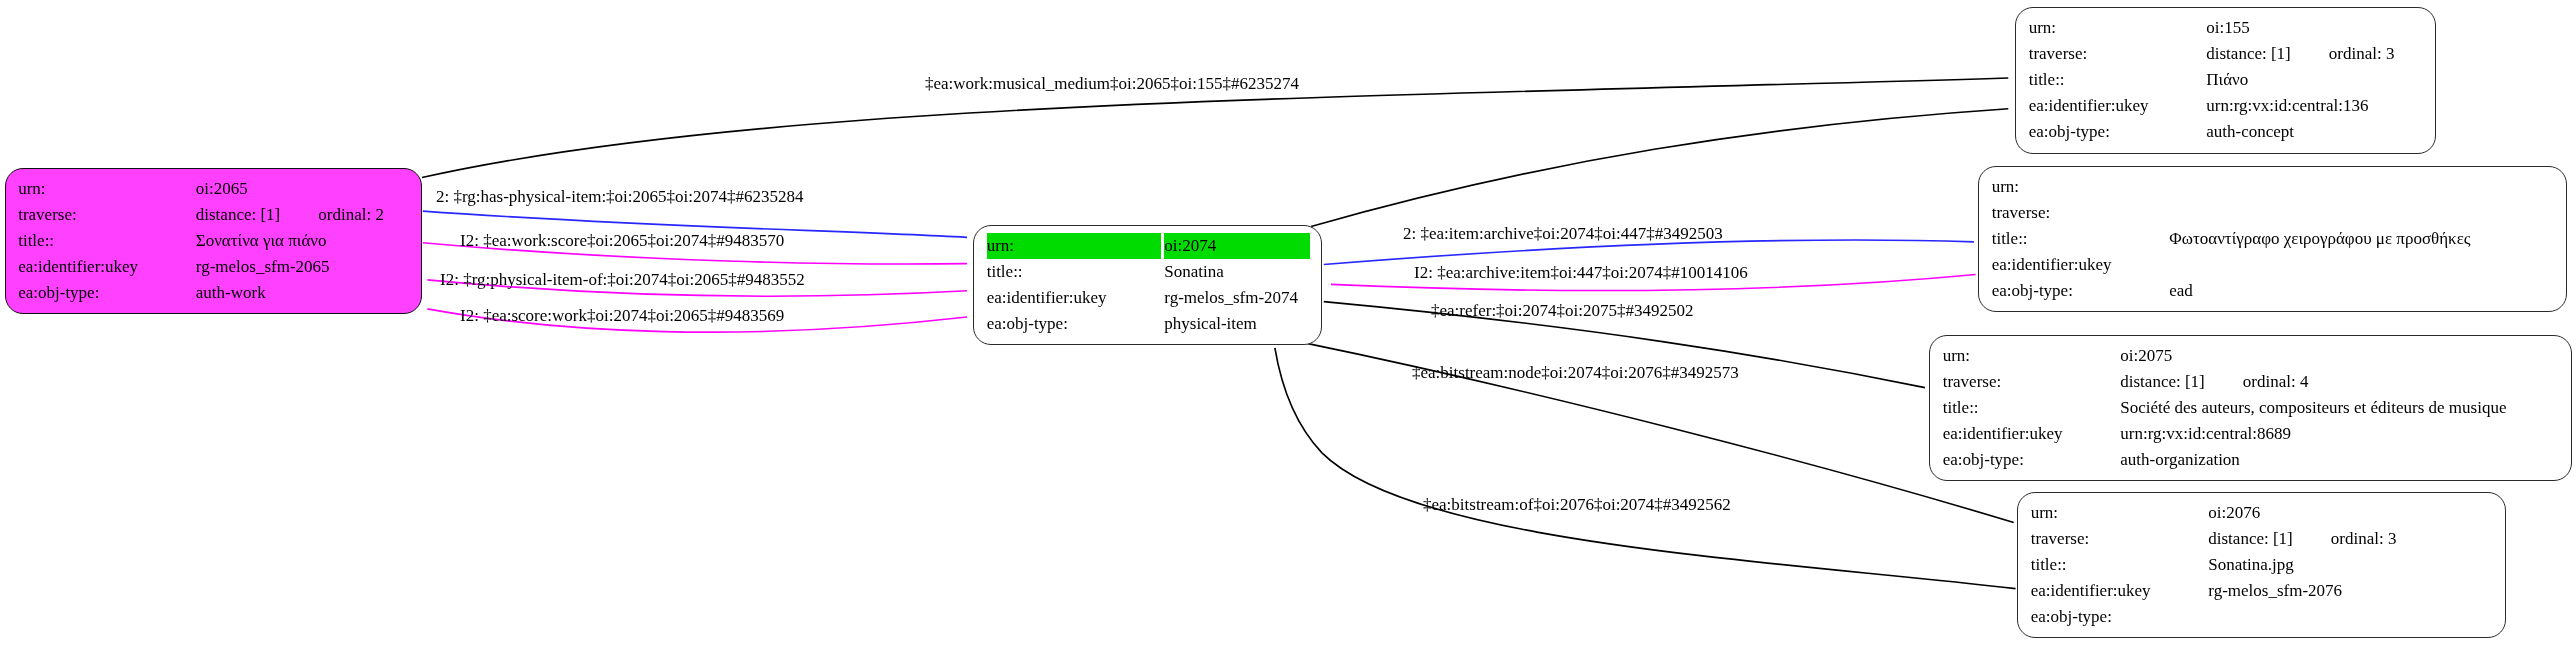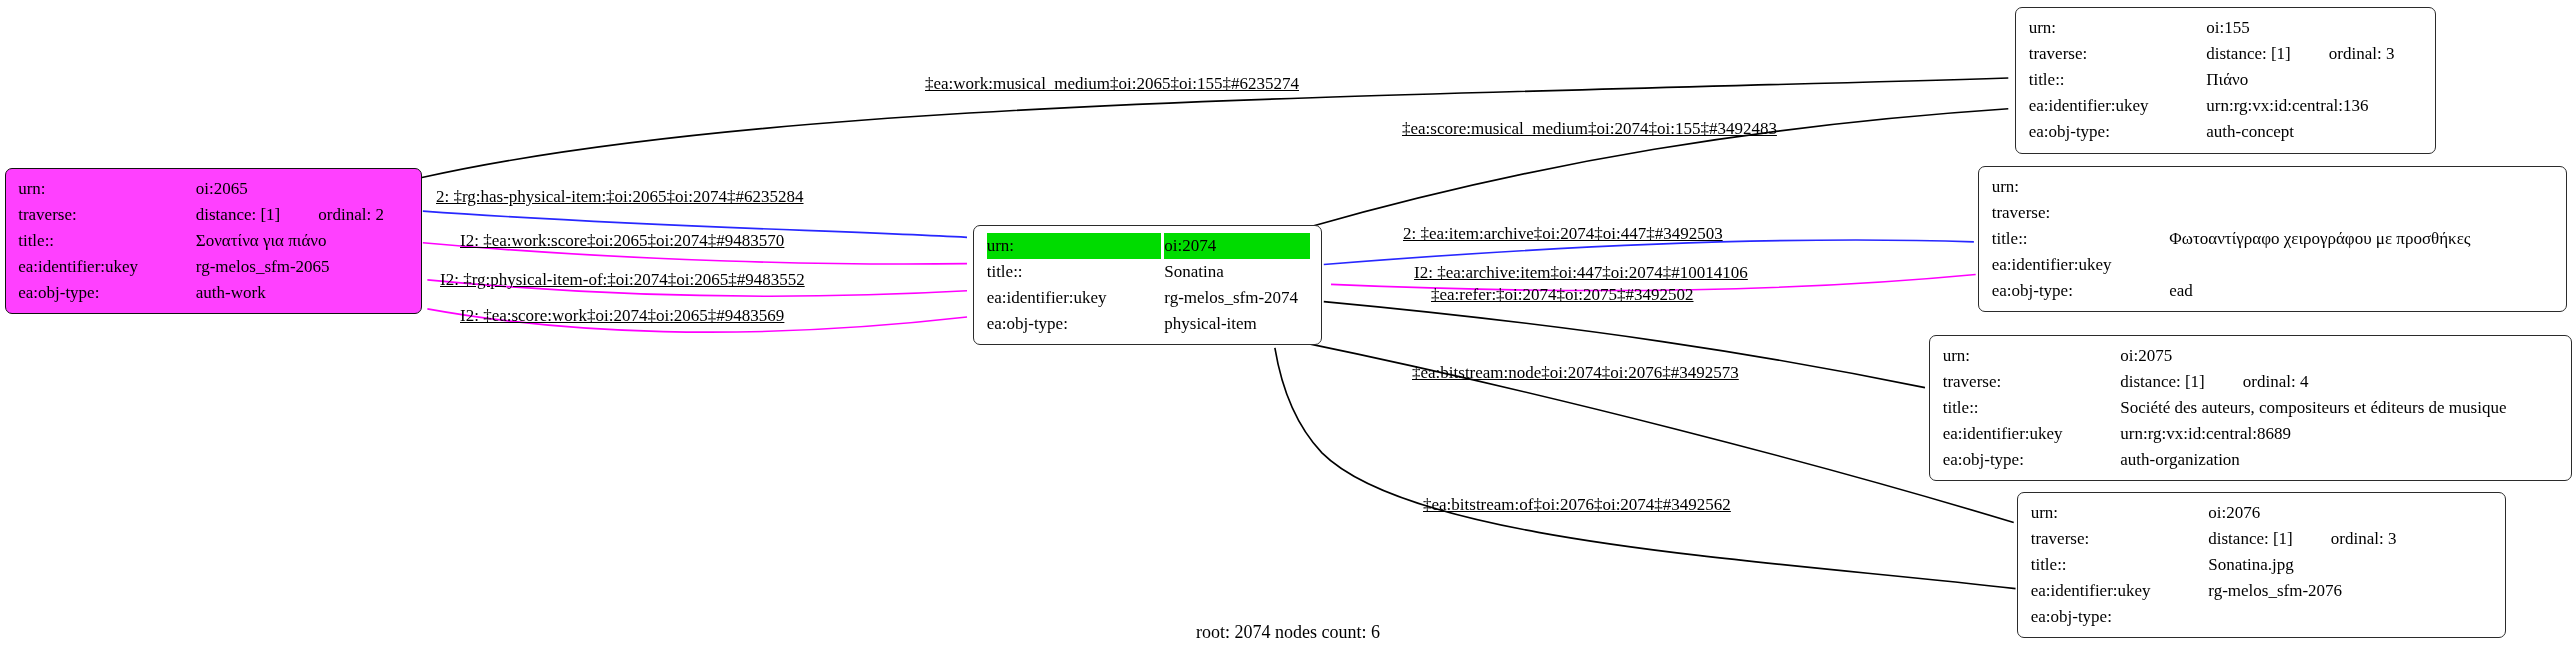--- a/index.html
+++ b/index.html
@@ -4,30 +4,30 @@
 <style>
   * { margin:0; padding:0; box-sizing:border-box; }
   html,body { background:#ffffff; }
   body { font-family:"Liberation Serif","DejaVu Serif",serif; color:#000; }
   .canvas { position:relative; width:2576px; height:663px; background:#fff; overflow:hidden; }
   .edges-layer { position:absolute; left:0; top:0; width:2576px; height:663px; }
   .edges-layer path { fill:none; stroke-width:1.8px; }
 
   .node {
     position:absolute; background:#fff; border:1.4px solid #2b2b2b;
-    border-radius:7px; padding:7.2px 11px 7.2px 12.7px; font-size:17px;
+    border-radius:18px; padding:7.2px 11px 7.2px 12.7px; font-size:17px;
   }
   .node.magenta { background:#ff40ff; border-color:#101010; }
   .row { display:flex; height:26px; line-height:26px; white-space:nowrap; align-items:center; }
   .k { flex:0 0 174px; margin-right:3.6px; overflow:hidden; height:100%; }
   .v { flex:1 1 auto; height:100%; }
   .hl { background:#00dc00; }
   .ord { margin-left:38px; }
 
-  .edge-label { position:absolute; font-size:17px; line-height:19px; white-space:nowrap; color:#000;text-decoration:underline; }
+  .edge-label { position:absolute; font-size:17px; line-height:19px; white-space:nowrap; color:#000; }
   .caption { position:absolute; left:0; right:0; top:622px; text-align:center; font-size:18px; }
 </style>
 </head>
 <body>
 
 <div class="canvas">
 
   <svg class="edges-layer" viewBox="0 0 2845 732" xmlns="http://www.w3.org/2000/svg">
     <defs>
       <marker id="mBlack" markerWidth="11" markerHeight="8" refX="10" refY="4" orient="auto" markerUnits="userSpaceOnUse">
@@ -48,28 +48,27 @@
     <path d="M 1068,321 C 850,333 650,326 472,309" marker-end="url(#mMagenta)" stroke="#ff00ff"></path>
     <path d="M 1068,350 C 820,378 620,368 472,341" marker-end="url(#mMagenta)" stroke="#ff00ff"></path>
     <path d="M 1462,292 C 1750,269 2000,261 2180,267" marker-end="url(#mBlue)" stroke="#2727ff"></path>
     <path d="M 2182,303 C 1950,325 1700,324 1470,314" marker-end="url(#mMagenta)" stroke="#ff00ff"></path>
     <path d="M 1462,333 C 1750,360 1950,392 2126,428" marker-end="url(#mBlack)" stroke="#000000"></path>
     <path d="M 1438,378 C 1700,432 2010,512 2224,577" marker-end="url(#mBlack)" stroke="#000000"></path>
     <path d="M 2226,650 C 1950,618 1560,600 1460,500 C 1428,466 1414,420 1408,384" marker-end="url(#mBlack)" stroke="#000000"></path>
   </svg>
 
   <div class="edge-label" style="left:925px; top:74px;">‡ea:work:musical_medium‡oi:2065‡oi:155‡#6235274</div>
-  <div class="edge-label" style="left:1402px; top:119px;">‡ea:score:musical_medium‡oi:2074‡oi:155‡#3492483</div>
   <div class="edge-label" style="left:436px;  top:187px;">2: ‡rg:has-physical-item:‡oi:2065‡oi:2074‡#6235284</div>
   <div class="edge-label" style="left:460px;  top:231px;">I2: ‡ea:work:score‡oi:2065‡oi:2074‡#9483570</div>
   <div class="edge-label" style="left:440px;  top:270px;">I2: ‡rg:physical-item-of:‡oi:2074‡oi:2065‡#9483552</div>
   <div class="edge-label" style="left:460px;  top:306px;">I2: ‡ea:score:work‡oi:2074‡oi:2065‡#9483569</div>
   <div class="edge-label" style="left:1403px; top:224px;">2: ‡ea:item:archive‡oi:2074‡oi:447‡#3492503</div>
   <div class="edge-label" style="left:1414px; top:263px;">I2: ‡ea:archive:item‡oi:447‡oi:2074‡#10014106</div>
-  <div class="edge-label" style="left:1431px; top:285px;">‡ea:refer:‡oi:2074‡oi:2075‡#3492502</div>
+  <div class="edge-label" style="left:1431px; top:301px;">‡ea:refer:‡oi:2074‡oi:2075‡#3492502</div>
   <div class="edge-label" style="left:1412px; top:363px;">‡ea:bitstream:node‡oi:2074‡oi:2076‡#3492573</div>
   <div class="edge-label" style="left:1423px; top:495px;">‡ea:bitstream:of‡oi:2076‡oi:2074‡#3492562</div>
 
   <div class="node magenta" style="left:4.5px; top:168px; width:417px;">
     <div class="row">
       <span class="k">urn:</span>
       <span class="v">oi:2065</span>
     </div>
     <div class="row">
       <span class="k">traverse:</span>
@@ -189,16 +188,15 @@
     </div>
     <div class="row">
       <span class="k">ea:identifier:ukey</span>
       <span class="v">rg-melos_sfm-2076</span>
     </div>
     <div class="row">
       <span class="k">ea:obj-type:</span>
     </div>
   </div>
 
-  <div class="caption">root: 2074 nodes count: 6</div>
 
 </div>
 
 
 </body></html>

